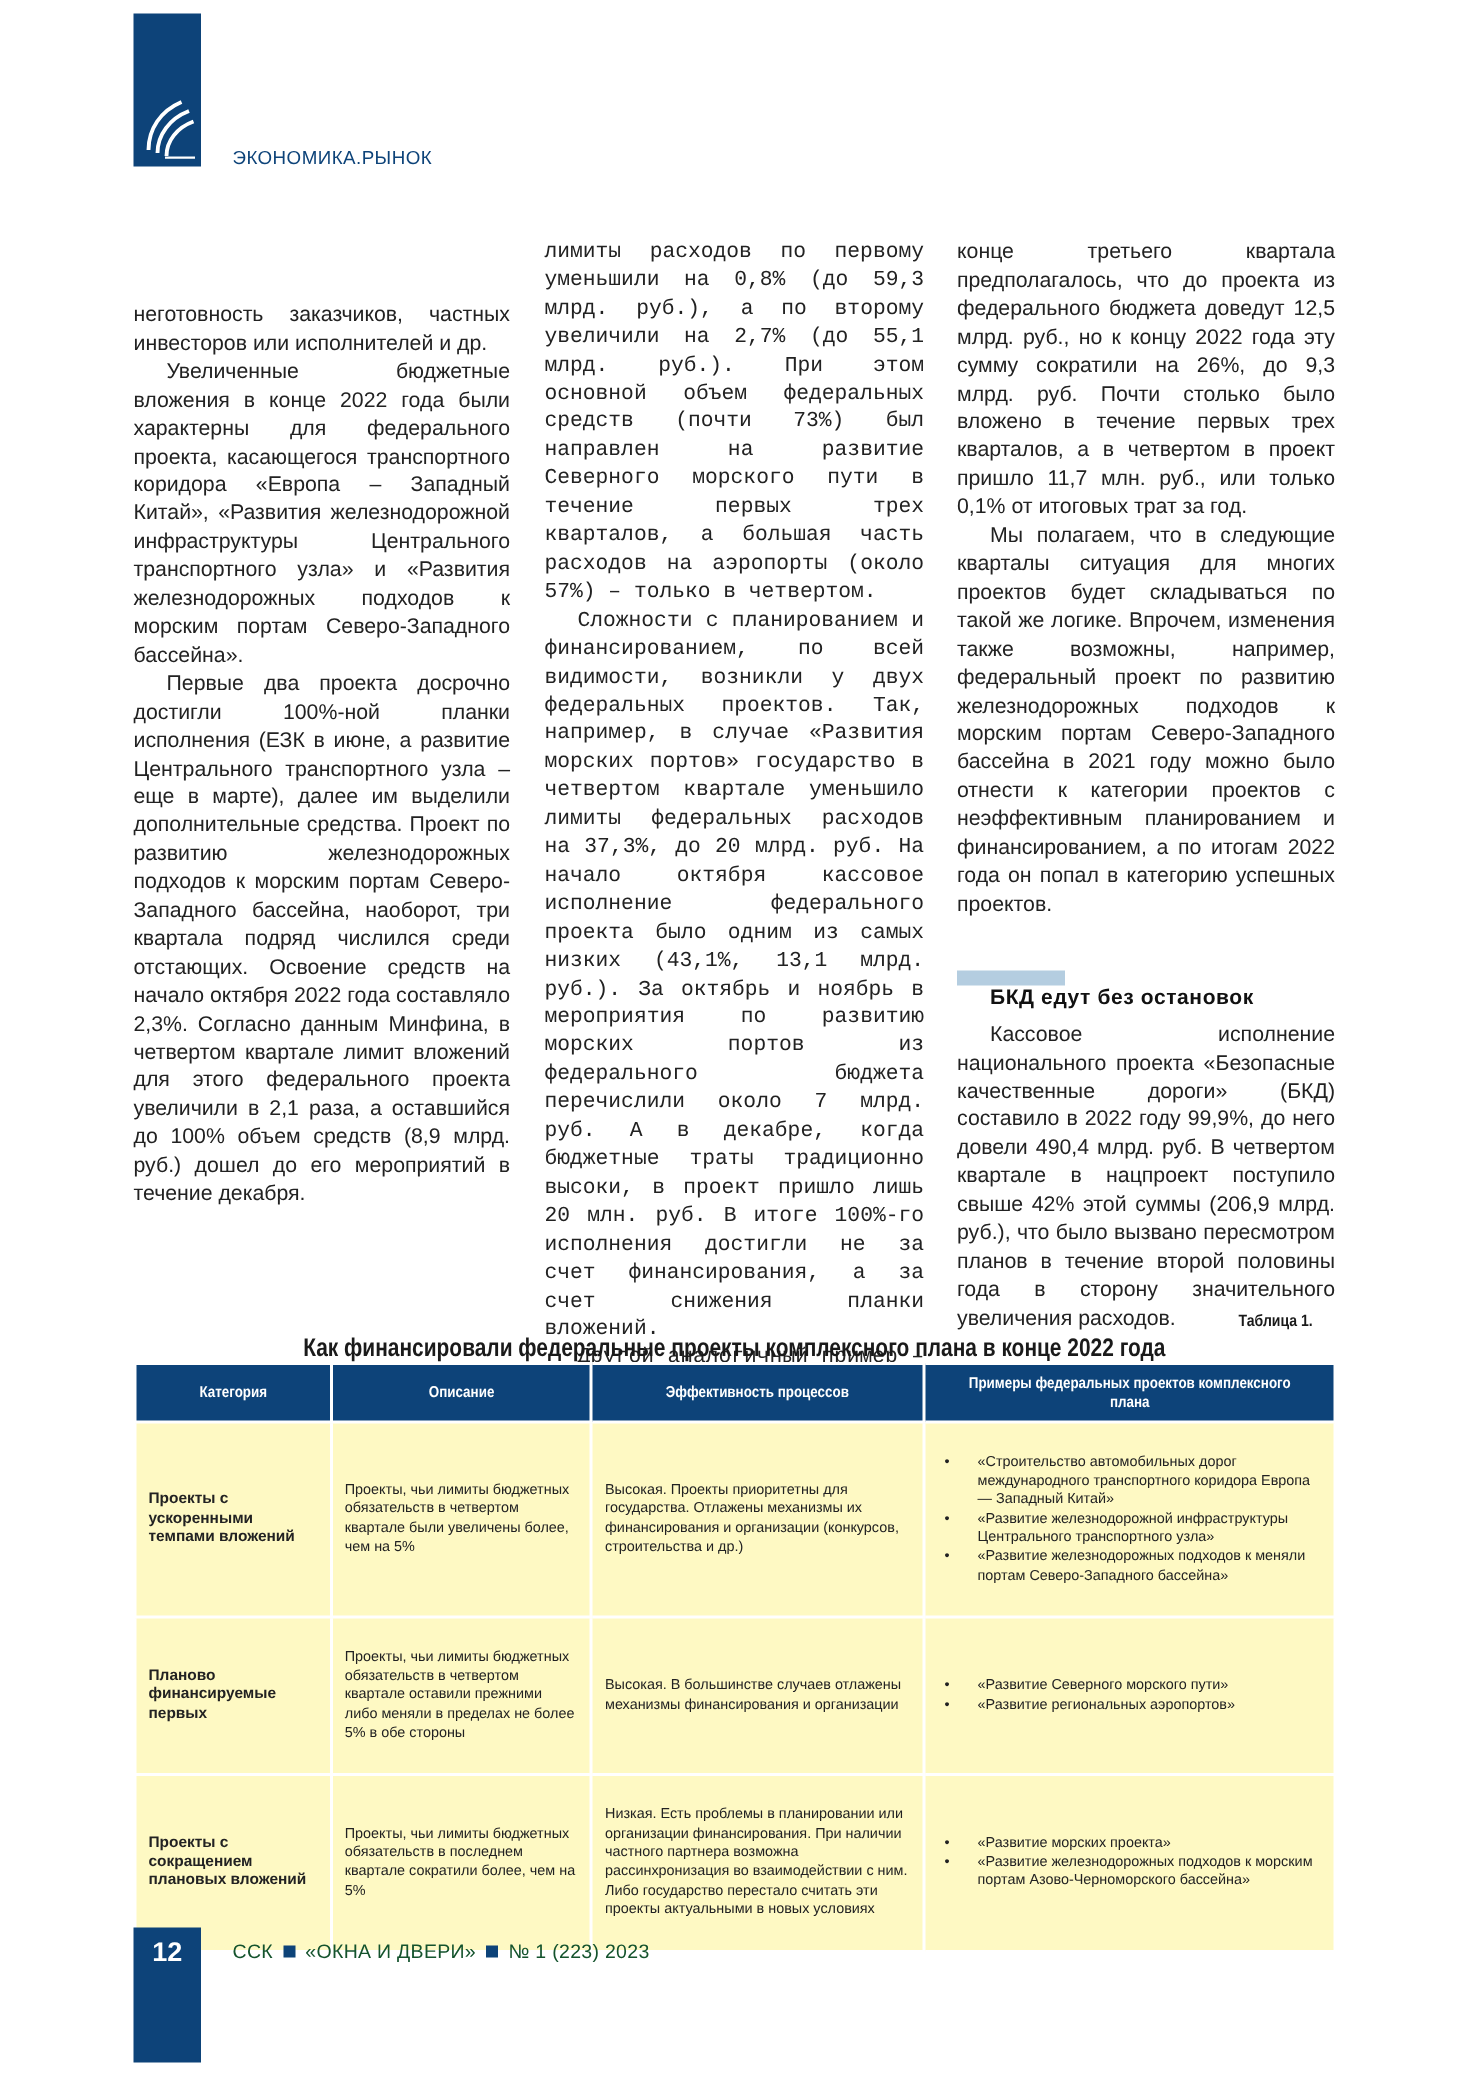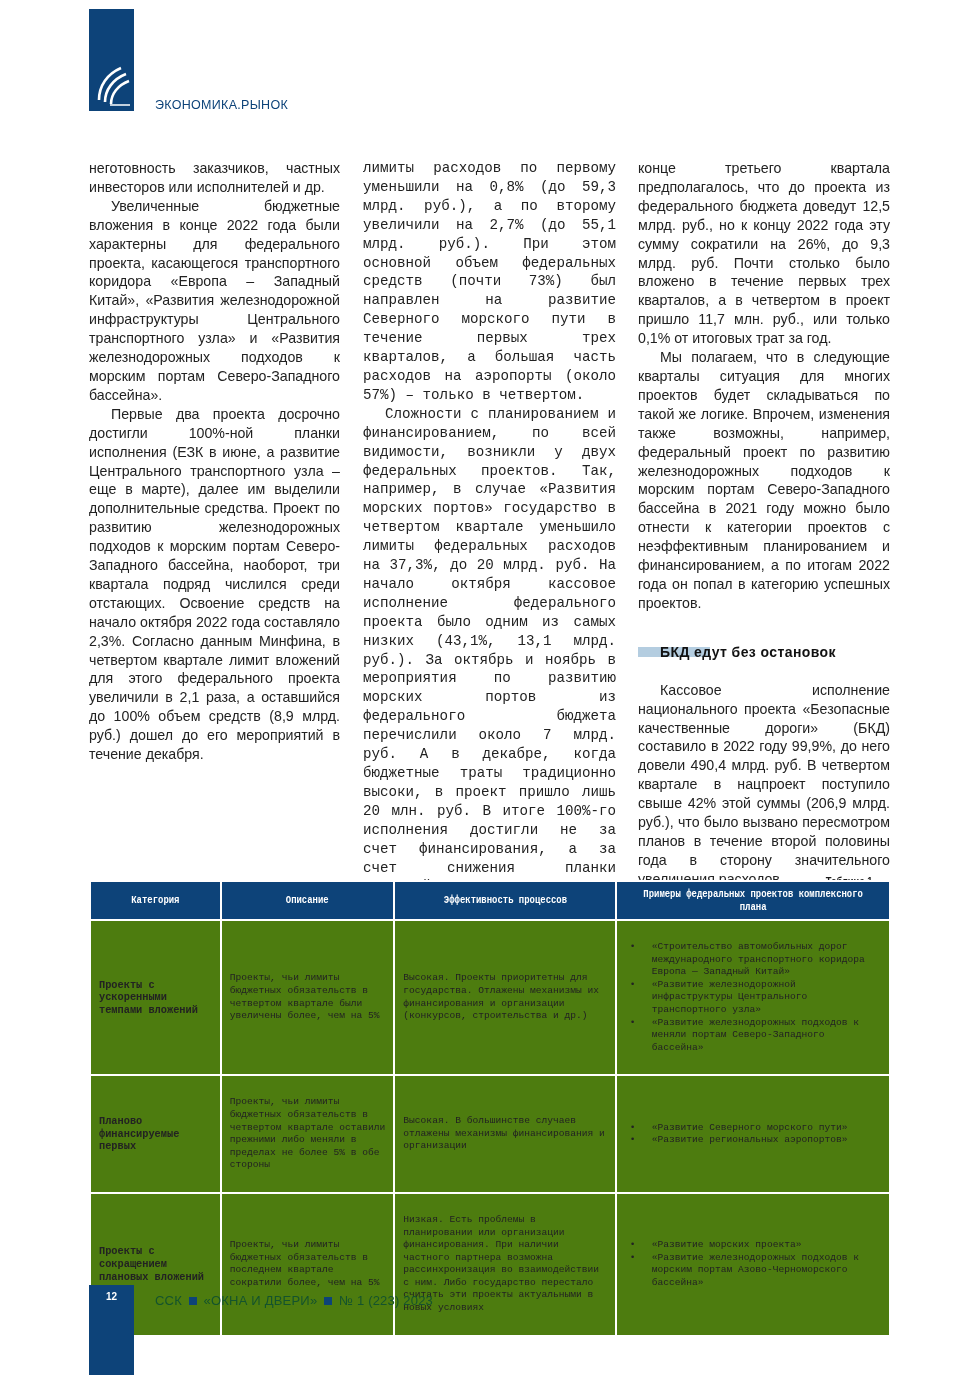--- a/index.html
+++ b/index.html
@@ -6,46 +6,46 @@
   html, body { width: 980px; height: 1385px; background: #ffffff; overflow: hidden; }
   body { position: relative; font-family: "Liberation Sans", "DejaVu Sans", sans-serif; color: #1a1a1a; }
 
   .top-band { position: absolute; left: 89px; top: 9px; width: 45px; height: 102px; background: #0d4379; }
   .logo-icon { position: absolute; left: 93px; top: 64px; width: 38px; height: 44px; }
   .section-label { position: absolute; left: 155px; top: 98px; font-size: 12.5px; font-weight: normal; color: #0d4379; letter-spacing: 0.3px; }
 
   .col { position: absolute; top: 159px; font-size: 14.2px; line-height: 18.9px; text-align: justify; color: #222; }
   .col p { text-indent: 22px; }
   .col p.cont { text-indent: 0; }
-  .col1 { left: 89px; width: 251px; }
+  .col1 { left: 89px; width: 251px; margin-top: 42px; }
   .col2 { left: 363px; width: 253px; font-family: Liberation Mono, monospace; }
   .col3 { left: 638px; width: 252px; }
 
   .subhead { position: relative; margin: 30px 0 18px 0; height: 20px; }
   .subhead-bar { position: absolute; left: 0; top: 4px; width: 72px; height: 10px; background: #b4cde0; }
-  .subhead-text { position: absolute; left: 22px; top: 0; font-size: 14px; font-weight: bold; color: #111; letter-spacing: 0.4px; }
+  .subhead-text { position: absolute; left: 22px; top: 12px; font-size: 14px; font-weight: bold; color: #111; letter-spacing: 0.4px; }
 
   .table-caption { position: absolute; right: 105px; top: 875px; font-size: 11px; font-weight: bold; font-family: "Liberation Sans Narrow", "Liberation Sans", sans-serif; transform: scaleX(0.85); transform-origin: right; }
   .table-title { position: absolute; left: 89px; width: 801px; top: 889px; text-align: center; font-size: 17px; font-weight: bold; }
   .table-title span { display: inline-block; transform: scaleX(0.82); }
 
-  table.fin { position: absolute; left: 89px; top: 880px; width: 802px; border-collapse: collapse; font-family: Liberation Mono, monospace; font-size: 9.6px; line-height: 12.6px; color: #222; }
+  table.fin { position: absolute; left: 89px; top: 908px; width: 802px; border-collapse: collapse; font-family: Liberation Sans, sans-serif; font-size: 9.6px; line-height: 12.6px; color: #222; }
   table.fin th { background: #0d4379; color: #ffffff; font-weight: bold; font-size: 10.5px; height: 39px; border: 2px solid #ffffff; padding: 0 6px; text-align: center; }
   table.fin th span { display: inline-block; transform: scaleX(0.85); }
-  table.fin td { background: #4d7c0f; border: 2px solid #ffffff; padding: 20px 8px; vertical-align: middle; }
+  table.fin td { background: #fef9c3; border: 2px solid #ffffff; padding: 20px 8px; vertical-align: middle; }
   table.fin td.cat { font-weight: bold; font-size: 10.3px; }
   table.fin tr.r1 td { height: 97px; }
   table.fin tr.r2 td { height: 83px; }
   table.fin tr.r3 td { height: 98px; }
   table.fin ul { list-style: none; padding-left: 0; }
   table.fin li { position: relative; padding-left: 27px; }
   table.fin li::before { content: "•"; position: absolute; left: 5px; top: 0; }
 
   .page-box { position: absolute; left: 89px; top: 1285px; width: 45px; height: 90px; background: #0d4379; }
-  .page-num { position: absolute; left: 89px; top: 1291px; width: 45px; text-align: center; color: #fff; font-weight: bold; font-size: 10px; }
+  .page-num { position: absolute; left: 89px; top: 1291px; width: 45px; text-align: center; color: #fff; font-weight: bold; font-size: 18px; }
   .footer { position: absolute; left: 155px; top: 1293px; font-size: 13px; color: #14532d; letter-spacing: 0.2px; }
   .footer .sq { display: inline-block; width: 8px; height: 8px; background: #0d4379; margin: 0 3px 2px 3px; vertical-align: middle; }
 </style>
 </head>
 <body>
 
 <div class="top-band"></div>
 <svg class="logo-icon" viewBox="0 0 38 44">
   <g fill="none" stroke="#ffffff" stroke-width="2.6">
     <path d="M6 36 C6 22 14 10 28 4"></path>

